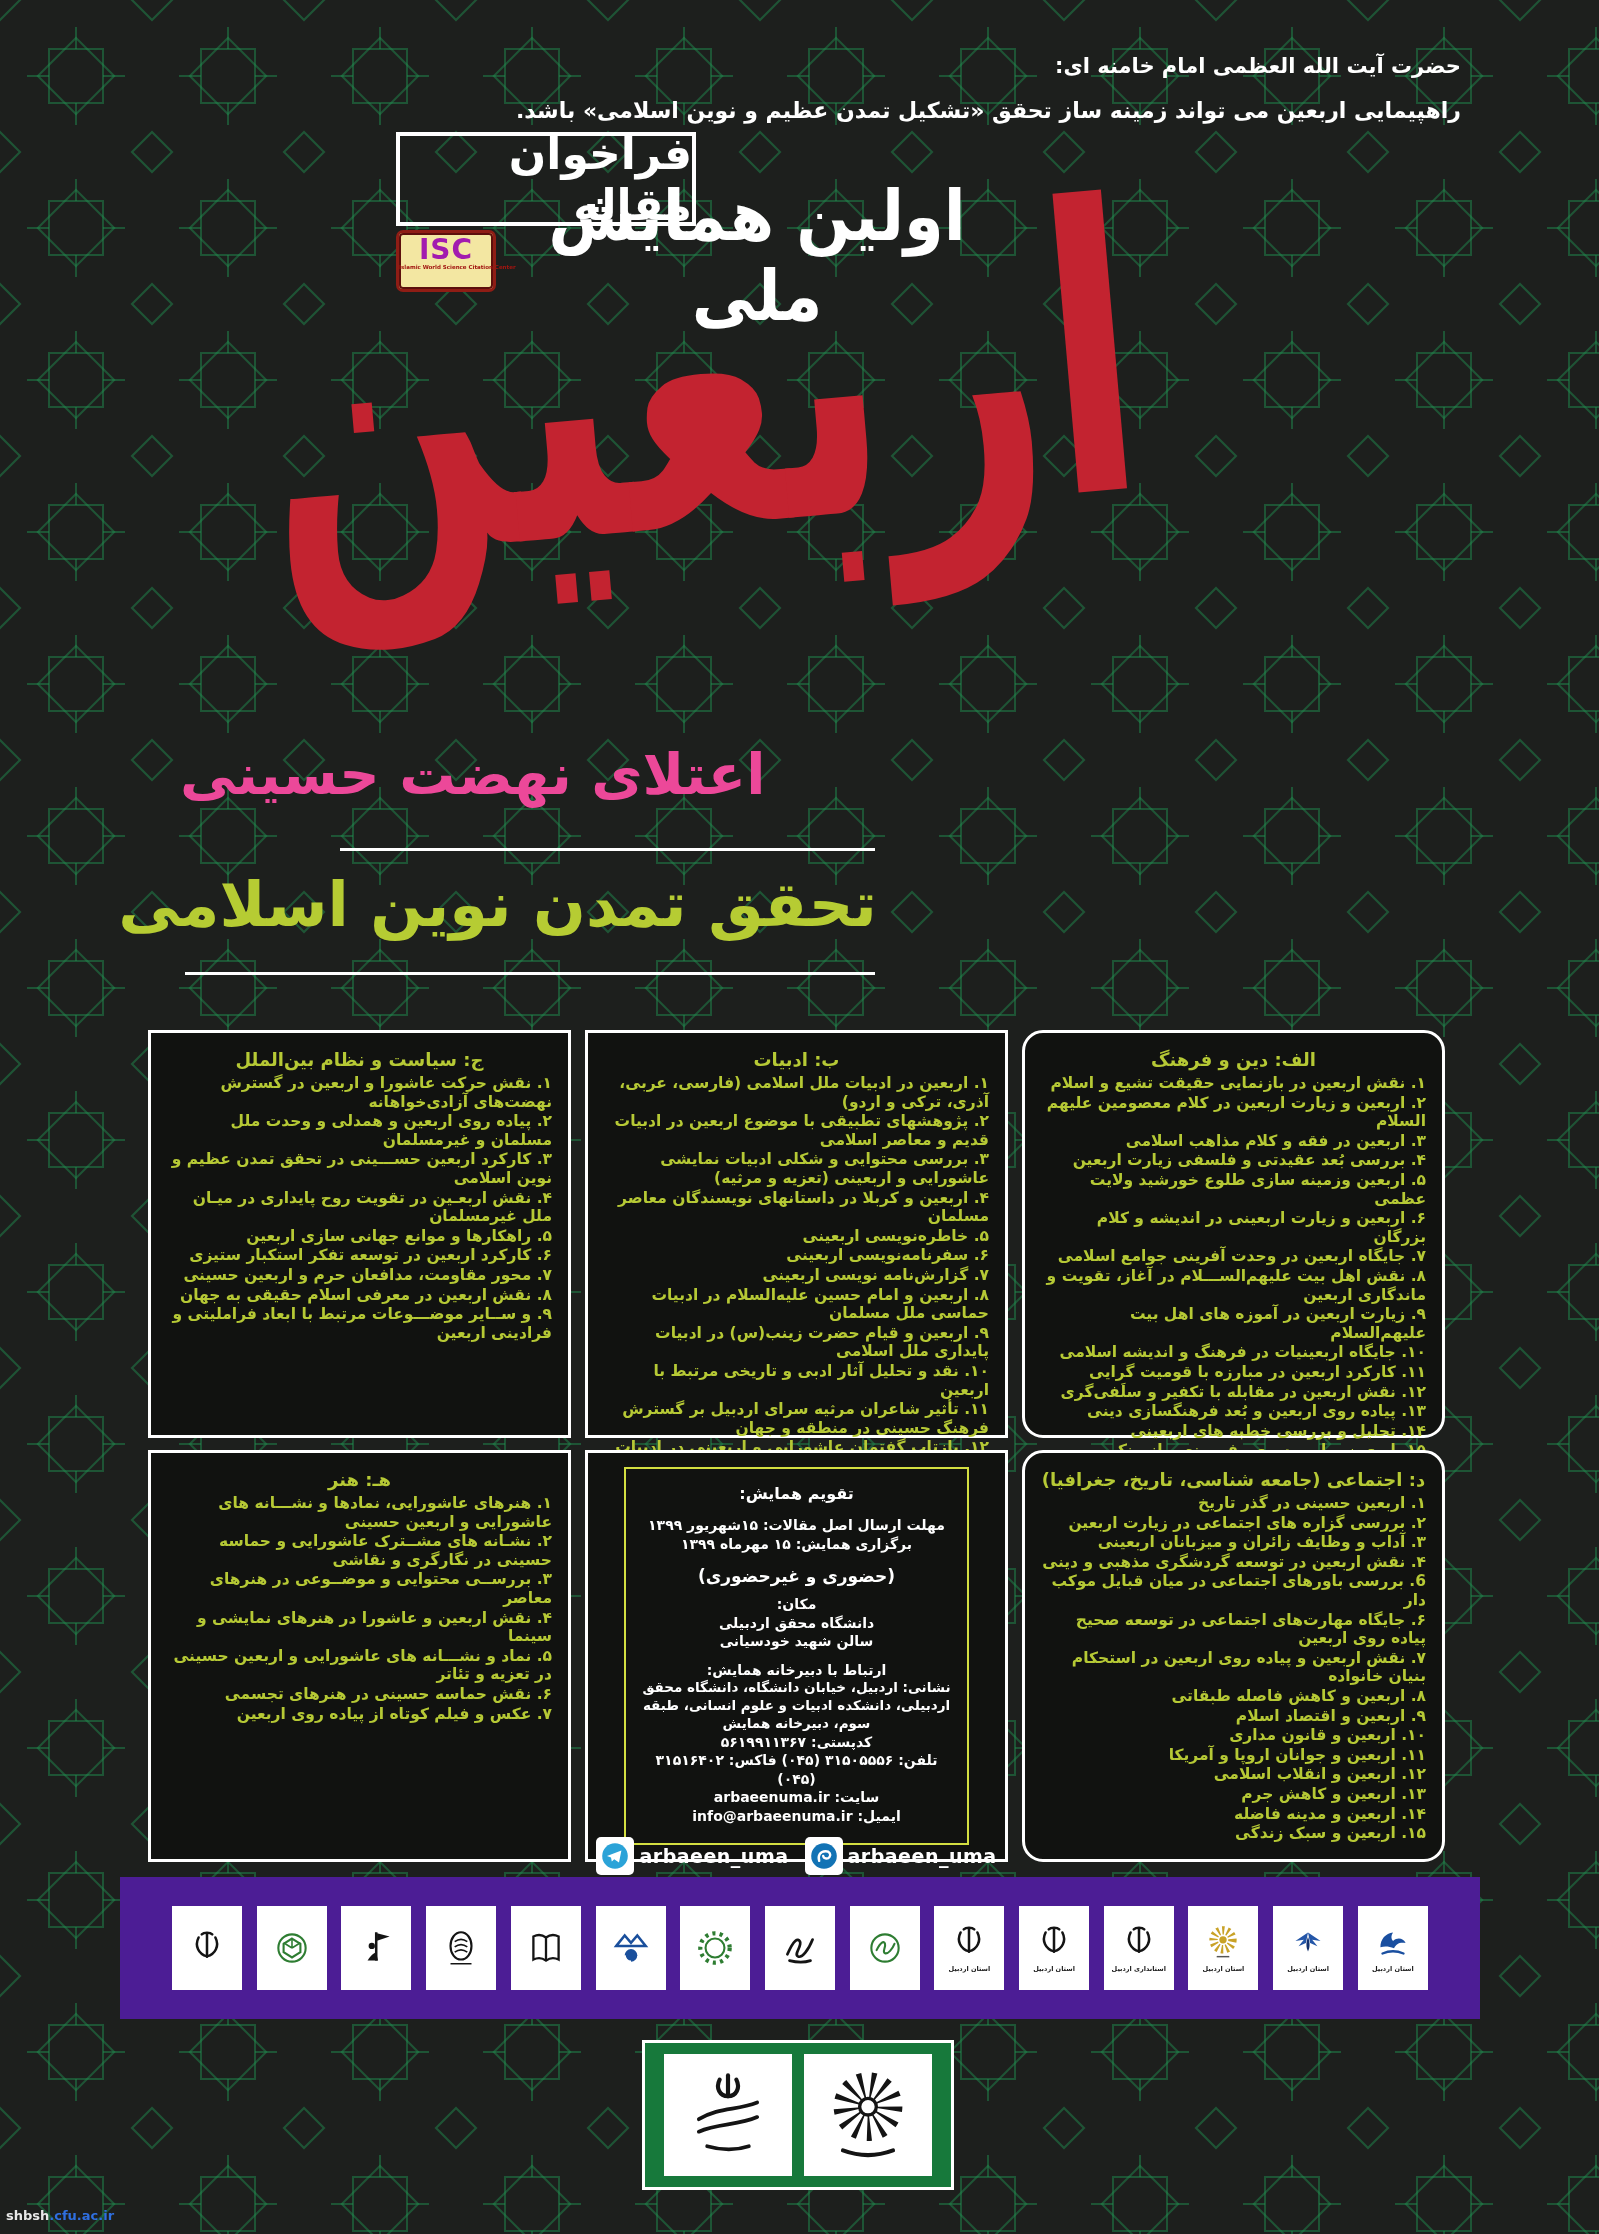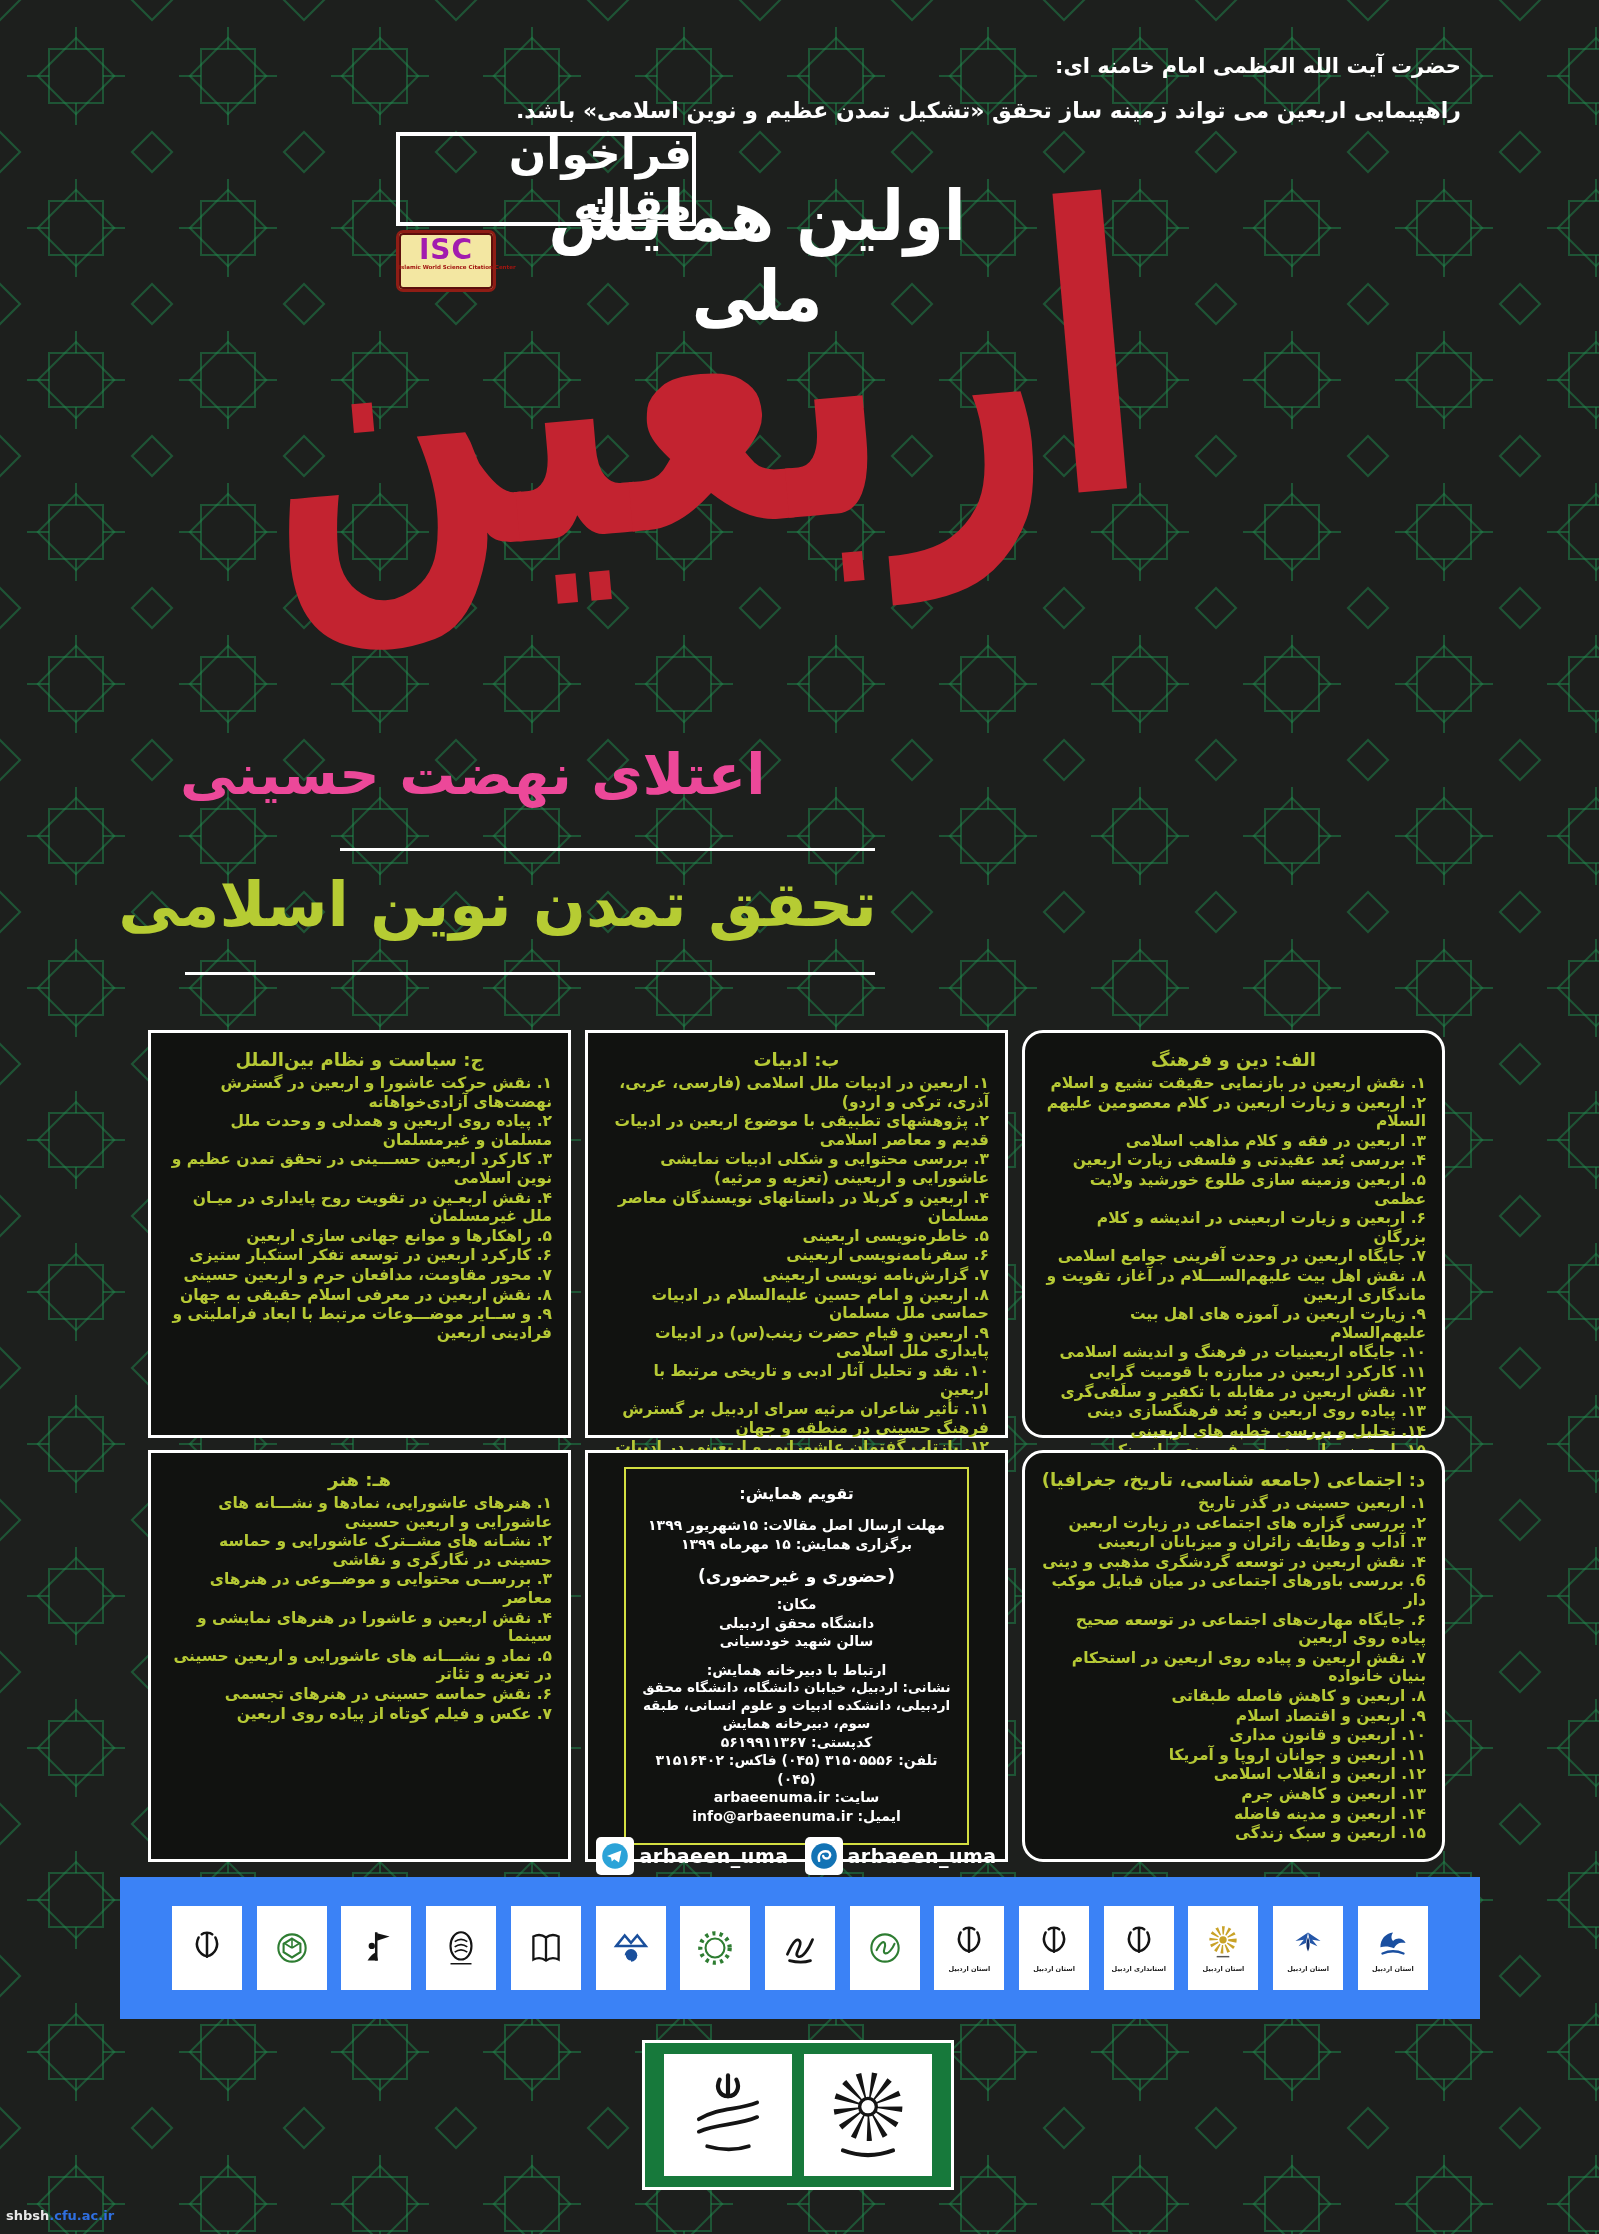--- a/index.html
+++ b/index.html
@@ -60,21 +60,21 @@
   .cal-addr{font-size:13.5px;}
   .soc-grid{display:grid;grid-template-columns:auto auto;gap:8px 16px;justify-content:center;
             margin-top:12px;direction:ltr;}
   .soc-cell{display:flex;align-items:center;gap:5px;}
   .soc-tile{width:38px;height:38px;background:#ffffff;border-radius:5px;display:flex;
             align-items:center;justify-content:center;}
   .soc-tile svg{width:32px;height:32px;display:block;}
   .soc-label{font-size:19px;font-weight:bold;color:#ffffff;letter-spacing:.5px;}
 
   
-  .band{left:120px;top:1877px;width:1360px;height:142px;background:#3b82f6;z-index:2;
+  .band{left:120px;top:1877px;width:1360px;height:142px;background:#4c1d95;z-index:2;
         display:flex;align-items:center;justify-content:space-between;padding:0 52px;box-sizing:border-box;}
   .tile{width:70px;height:84px;background:#ffffff;display:flex;flex-direction:column;align-items:center;
         justify-content:center;gap:2px;padding:2px;box-sizing:border-box;}
   .tile svg{width:42px;height:42px;display:block;flex:none;}
   .tile-caption{font-size:6.5px;font-weight:bold;color:#1a1a1a;text-align:center;direction:rtl;line-height:1.15;}
 
   
   .footer-box{left:642px;top:2040px;width:312px;height:150px;background:#17793b;border:3px solid #ffffff;
               z-index:2;display:flex;align-items:center;justify-content:center;gap:12px;box-sizing:border-box;}
   .footer-tile{width:128px;height:122px;background:#ffffff;display:flex;align-items:center;justify-content:center;}

